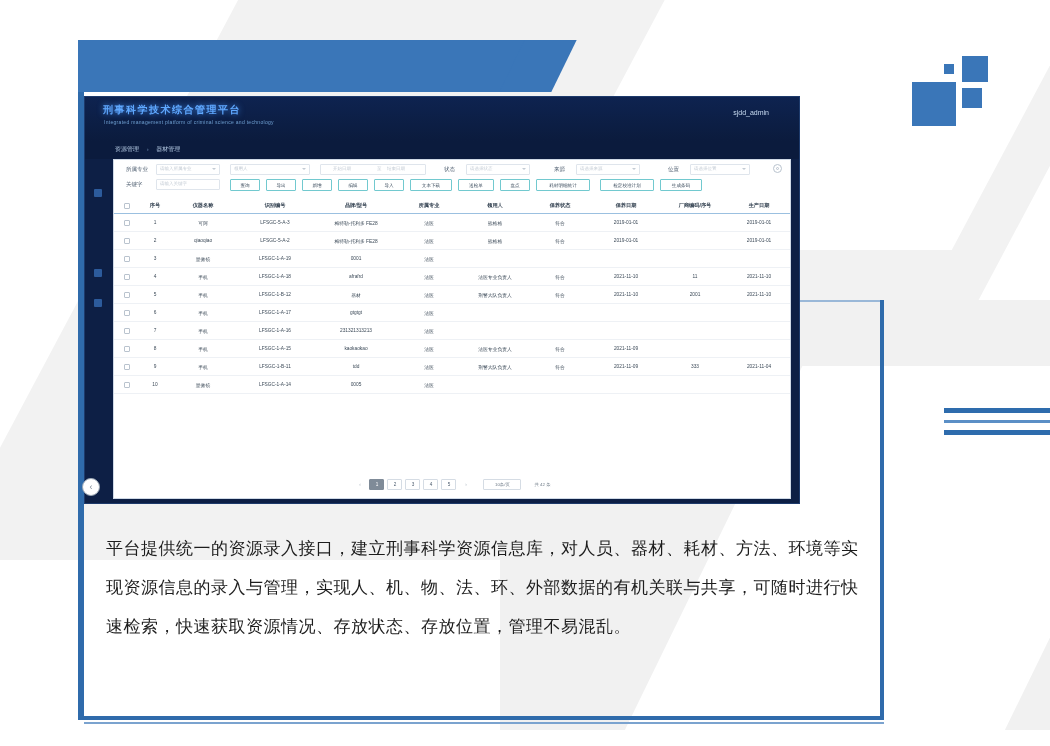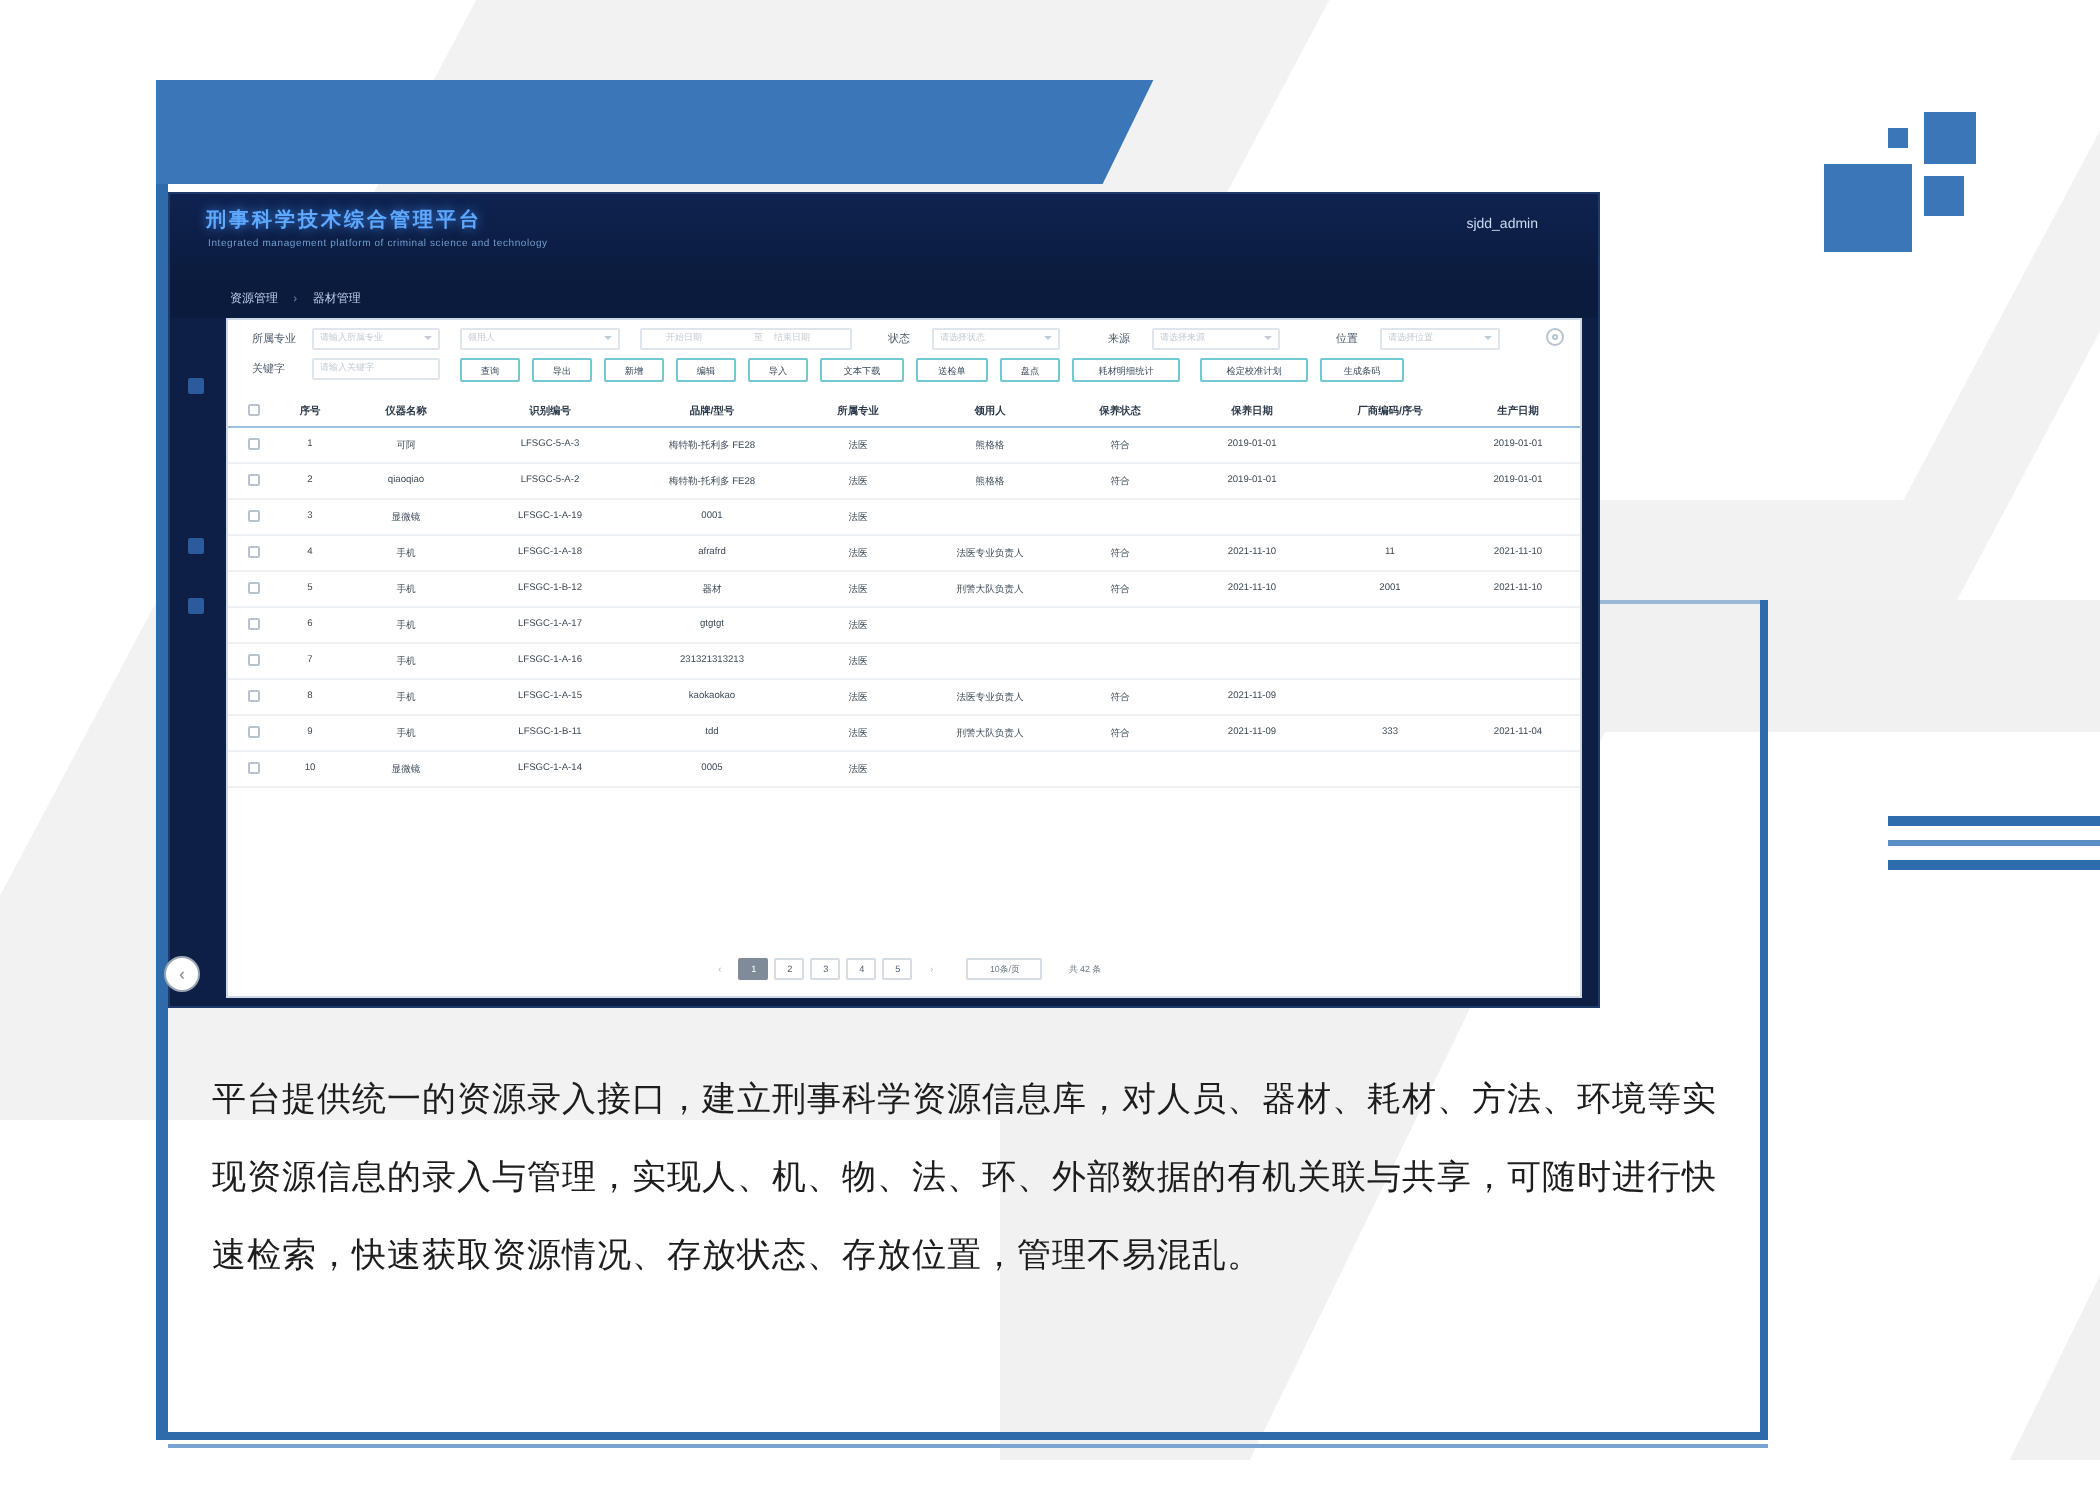--- a/index.html
+++ b/index.html
@@ -171,21 +171,21 @@
   .pgtotal{font-size:4.4px;color:#6b7885;margin-left:10px;}
 
   
   .caption{
     position:absolute;left:84px;top:516px;width:800px;height:188px;
     padding:14px 22px 0 22px;box-sizing:border-box;
   }
   .caption p{
     margin:0;font-size:17px;color:#1d1d1d;line-height:39px;
     letter-spacing:.5px;
-    font-family:Liberation Sans, sans-serif;
+    font-family:Liberation Mono, monospace;
   }
   .cap-bottom{
     position:absolute;left:84px;top:716px;width:800px;height:4px;background:#2f6bab;
   }
   .cap-bottom2{
     position:absolute;left:84px;top:722px;width:800px;height:2px;background:#7ba3cf;
   }
   .cap-right{
     position:absolute;left:880px;top:300px;width:4px;height:420px;background:#2f6bab;
   }

